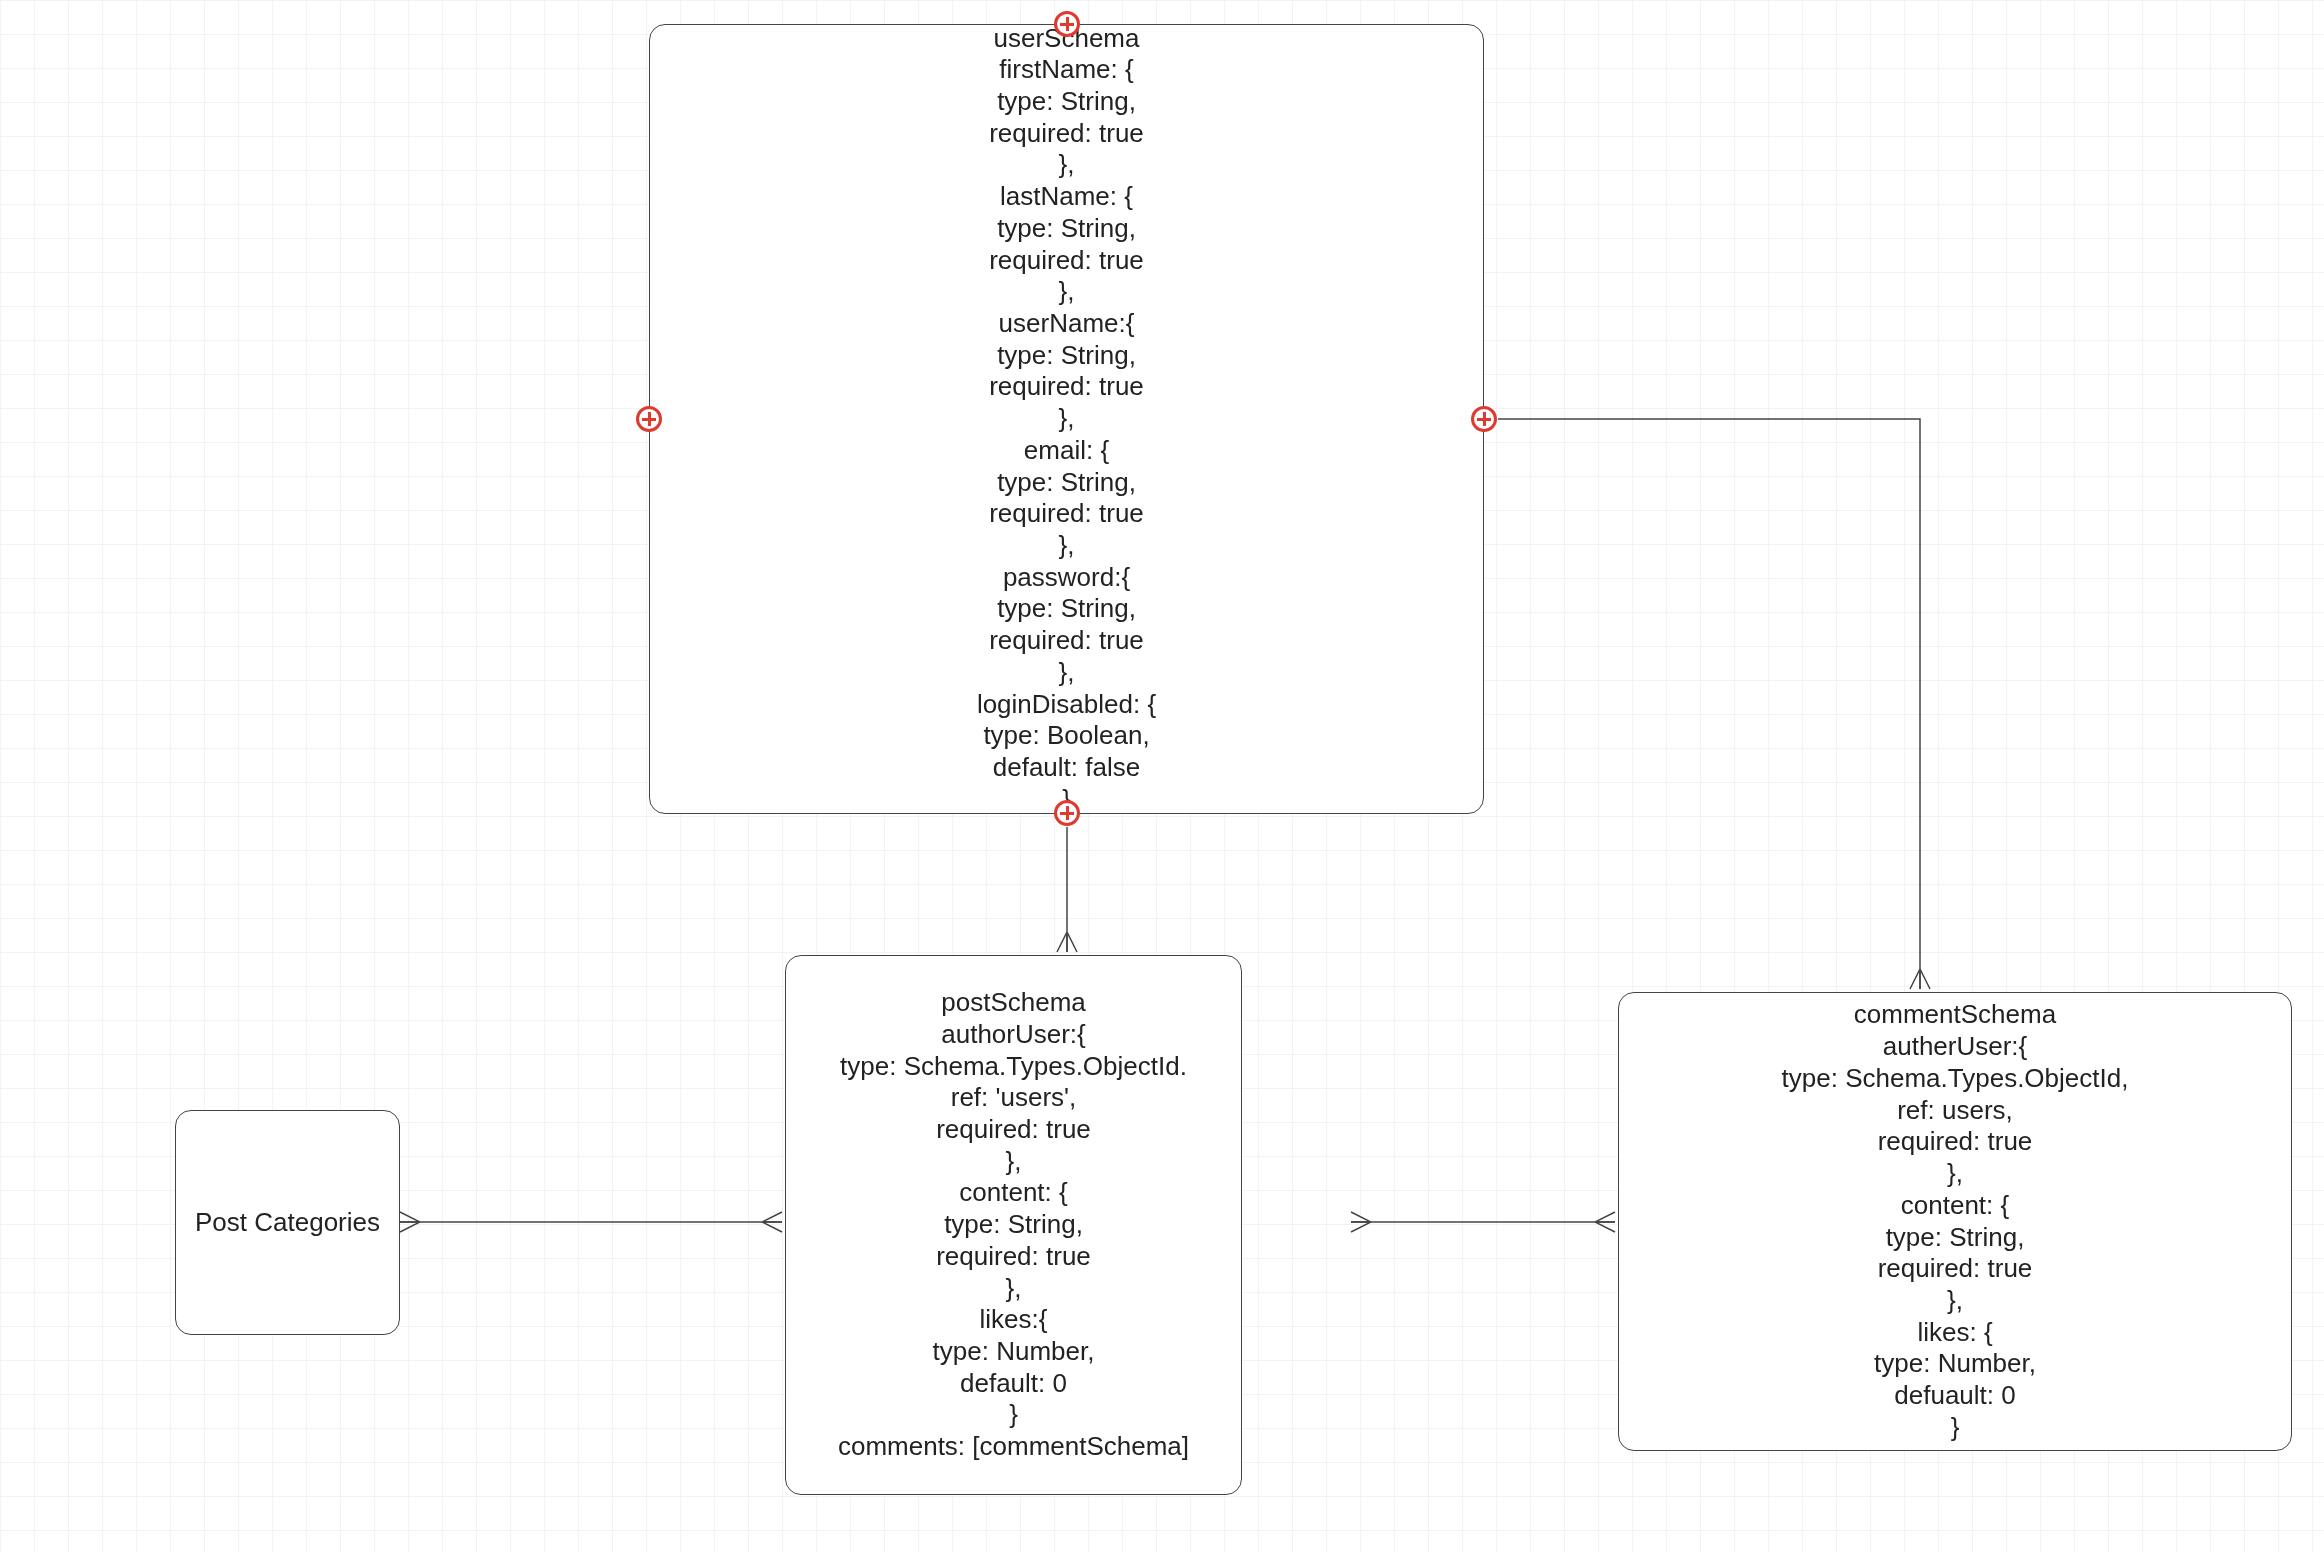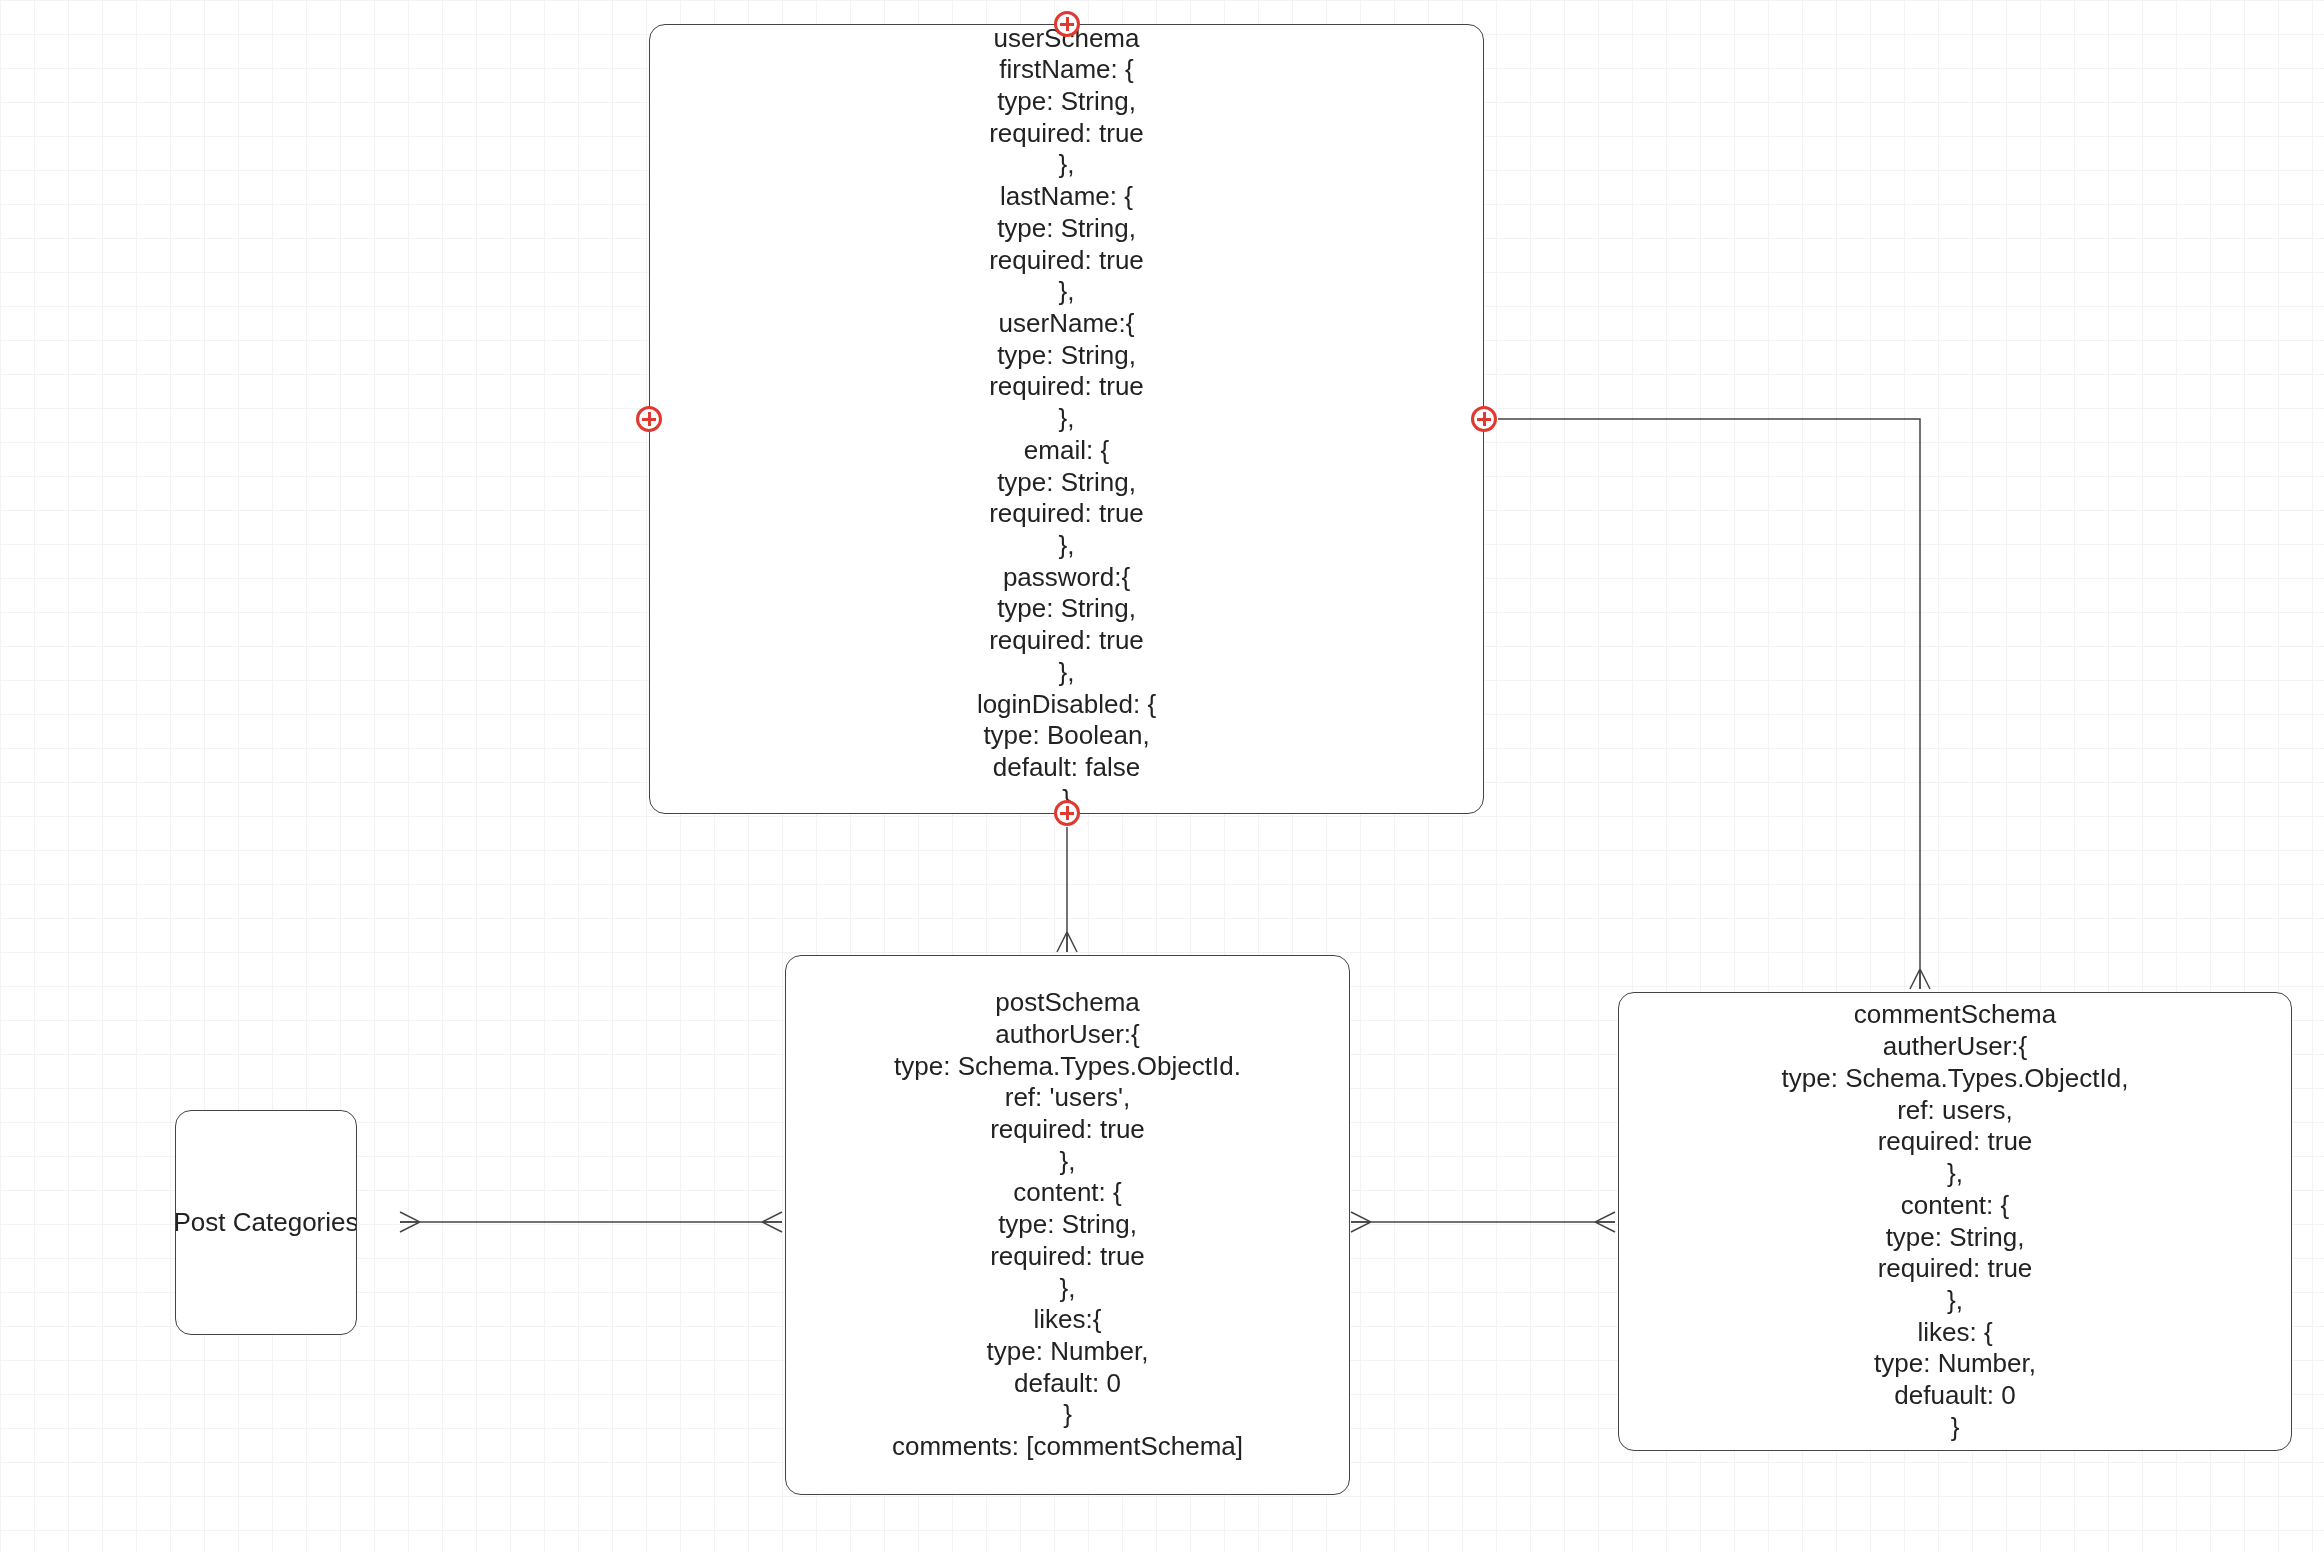--- a/index.html
+++ b/index.html
@@ -107,21 +107,21 @@
 password:{
 type: String,
 required: true
 },
 loginDisabled: {
 type: Boolean,
 default: false
 }</span>
   </div>
 
-  <div id="node-post" class="node" style="left: 785px; top: 955px; width: 565px; height: 540px;">
+  <div id="node-post" class="node" style="left: 785px; top: 955px; width: 457px; height: 540px;">
     <span>postSchema
 authorUser:{
 type: Schema.Types.ObjectId.
 ref: 'users',
 required: true
 },
 content: {
 type: String,
 required: true
 },
@@ -142,21 +142,21 @@
 content: {
 type: String,
 required: true
 },
 likes: {
 type: Number,
 defuault: 0
 }</span>
   </div>
 
-  <div id="node-categories" class="node" style="left: 175px; top: 1110px; width: 182px; height: 225px;">
+  <div id="node-categories" class="node" style="left: 175px; top: 1110px; width: 225px; height: 225px;">
     <span>Post Categories</span>
   </div>
 
   <div id="ports-layer">
       <div class="port" style="left: 1054px; top: 11px;"></div>
       <div class="port" style="left: 636px; top: 406px;"></div>
       <div class="port" style="left: 1471px; top: 406px;"></div>
       <div class="port" style="left: 1054px; top: 800px;"></div>
     </div>
 

